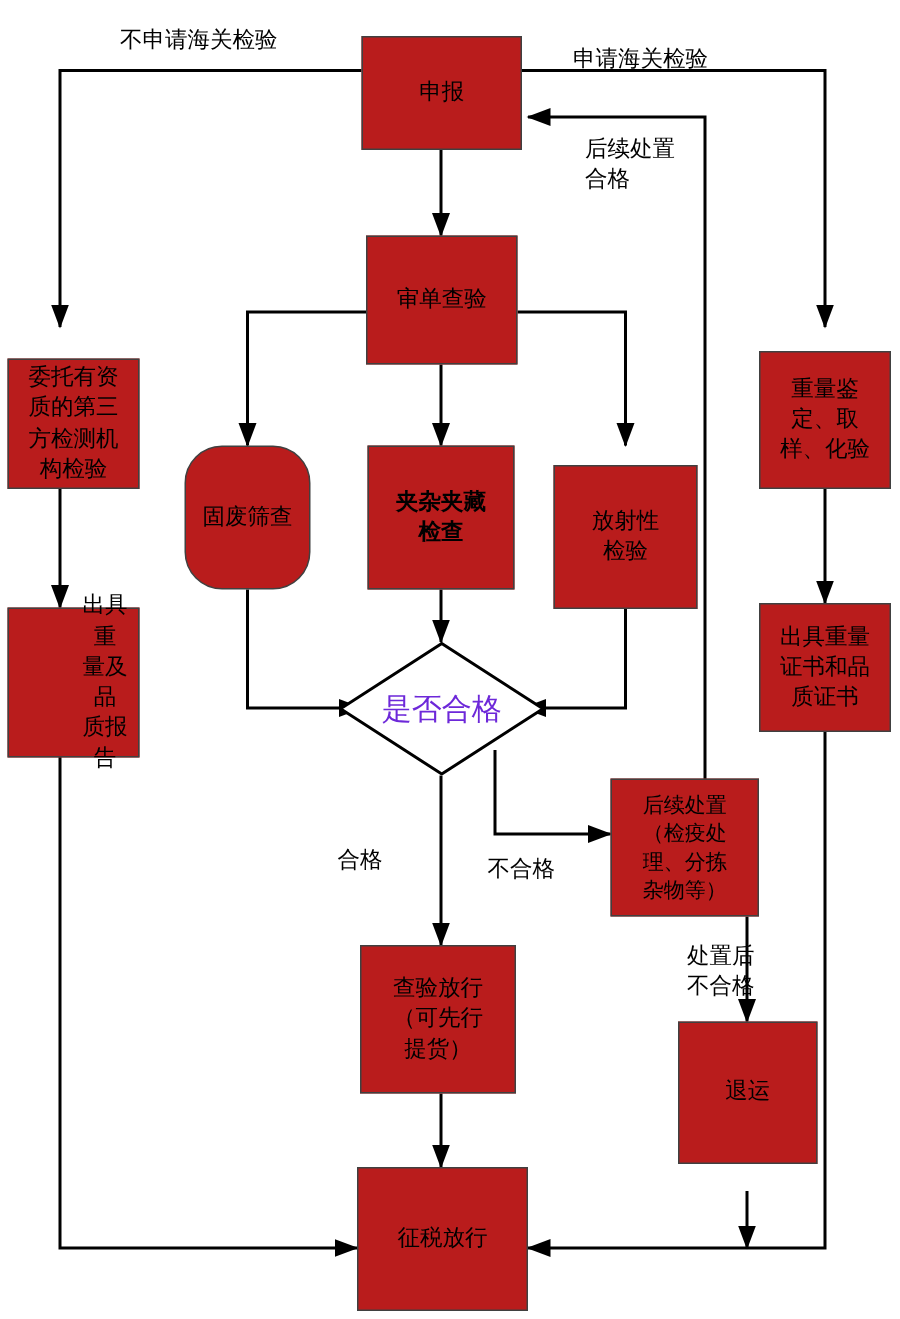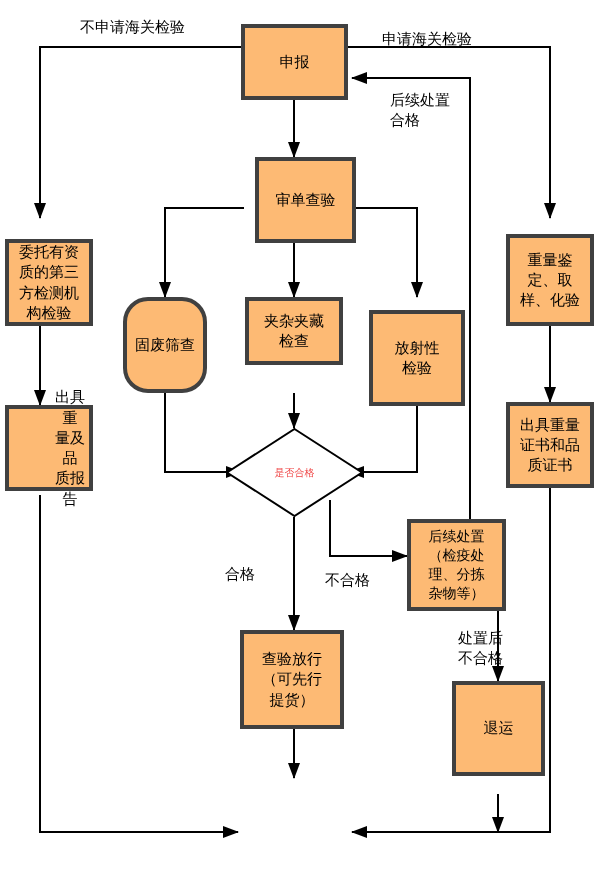--- a/index.html
+++ b/index.html
@@ -11,22 +11,22 @@
     position: relative;
     width: 600px;
     height: 879px;
     background: #ffffff;
     font-family: "Liberation Sans", sans-serif;
     overflow: hidden;
   }
   .node {
     position: absolute;
     box-sizing: border-box;
-    border: 4px solid #404040;
-    background: #fdba74;
+    border: 1px solid #404040;
+    background: #b91c1c;
     display: flex;
     align-items: center;
     justify-content: center;
     text-align: center;
     font-size: 15px;
     line-height: 1.35;
     color: #000000;
     white-space: pre-line;
     padding: 2px;
   }
@@ -42,22 +42,22 @@
   }
   .diamond-label {
     position: absolute;
     left: 0;
     top: 0;
     width: 100%;
     height: 100%;
     display: flex;
     align-items: center;
     justify-content: center;
-    font-size: 10px;
-    color: #ef4444;
+    font-size: 20px;
+    color: #6d28d9;
     text-align: left;
   }
   .edge-label {
     position: absolute;
     font-size: 15px;
     line-height: 1.3;
     color: #000000;
     text-align: left;
     white-space: pre-line;
     background: transparent;
@@ -119,40 +119,40 @@
       <path d="M498,611 L498,681"></path>
 
       <path d="M498,794 L498,832"></path>
 
       <path d="M294,729 L294,778"></path>
     </g>
   </svg>
 
   <div class="node" style="left:241px; top:24px; width:107px; height:76px;">申报</div>
 
-  <div class="node" style="left:244px; top:157px; width:101px; height:86px;margin-left:11px;">审单查验</div>
+  <div class="node" style="left:244px; top:157px; width:101px; height:86px;">审单查验</div>
 
   <div class="node" style="left:5px; top:218px; width:88px; height:87px;margin-top:21px;">委托有资
 质的第三
 方检测机
 构检验</div>
 
   <div class="node" style="left:506px; top:234px; width:88px; height:92px;">重量鉴
 定、取
 样、化验</div>
 
   <div class="node" style="left:123px; top:297px; width:84px; height:96px;border-radius:25px;">固废筛查</div>
 
-  <div class="node" style="left:245px; top:297px; width:98px; height:68px;">夹杂夹藏
+  <div class="node" style="left:245px; top:297px; width:98px; height:96px;font-weight:bold;">夹杂夹藏
 检查</div>
 
   <div class="node" style="left:369px; top:310px; width:96px; height:96px;">放射性
 检验</div>
 
-  <div class="node" style="left:5px; top:405px; width:88px; height:86px;padding-left:44px;">出具重
+  <div class="node" style="left:5px; top:405px; width:88px; height:100px;padding-left:44px;">出具重
 量及品
 质报告</div>
 
   <div class="node" style="left:506px; top:402px; width:88px; height:86px;">出具重量
 证书和品
 质证书</div>
 
   <div class="diamond-wrap" style="left:226px; top:428px; width:137px; height:89px;">
     <svg class="diamond-shape" viewBox="0 0 137 89">
       <polygon points="68.5,1 136,44.5 68.5,88 1,44.5" fill="#ffffff" stroke="#000000" stroke-width="2"></polygon>
@@ -164,20 +164,21 @@
 （检疫处
 理、分拣
 杂物等）</div>
 
   <div class="node" style="left:240px; top:630px; width:104px; height:99px;">查验放行
 （可先行
 提货）</div>
 
   <div class="node" style="left:452px; top:681px; width:93px; height:95px;">退运</div>
 
+  <div class="node" style="left:238px; top:778px; width:114px; height:96px;">征税放行</div>
 
   <div class="edge-label" style="left:80px; top:17px; width:160px;">不申请海关检验</div>
 
   <div class="edge-label" style="left:382px; top:31px; width:145px;font-family:Liberation Mono, monospace;">申请海关检验</div>
 
   <div class="edge-label" style="left:390px; top:90px; width:95px;">后续处置
 合格</div>
 
   <div class="edge-label" style="left:225px; top:564px; width:60px;">合格</div>
 

